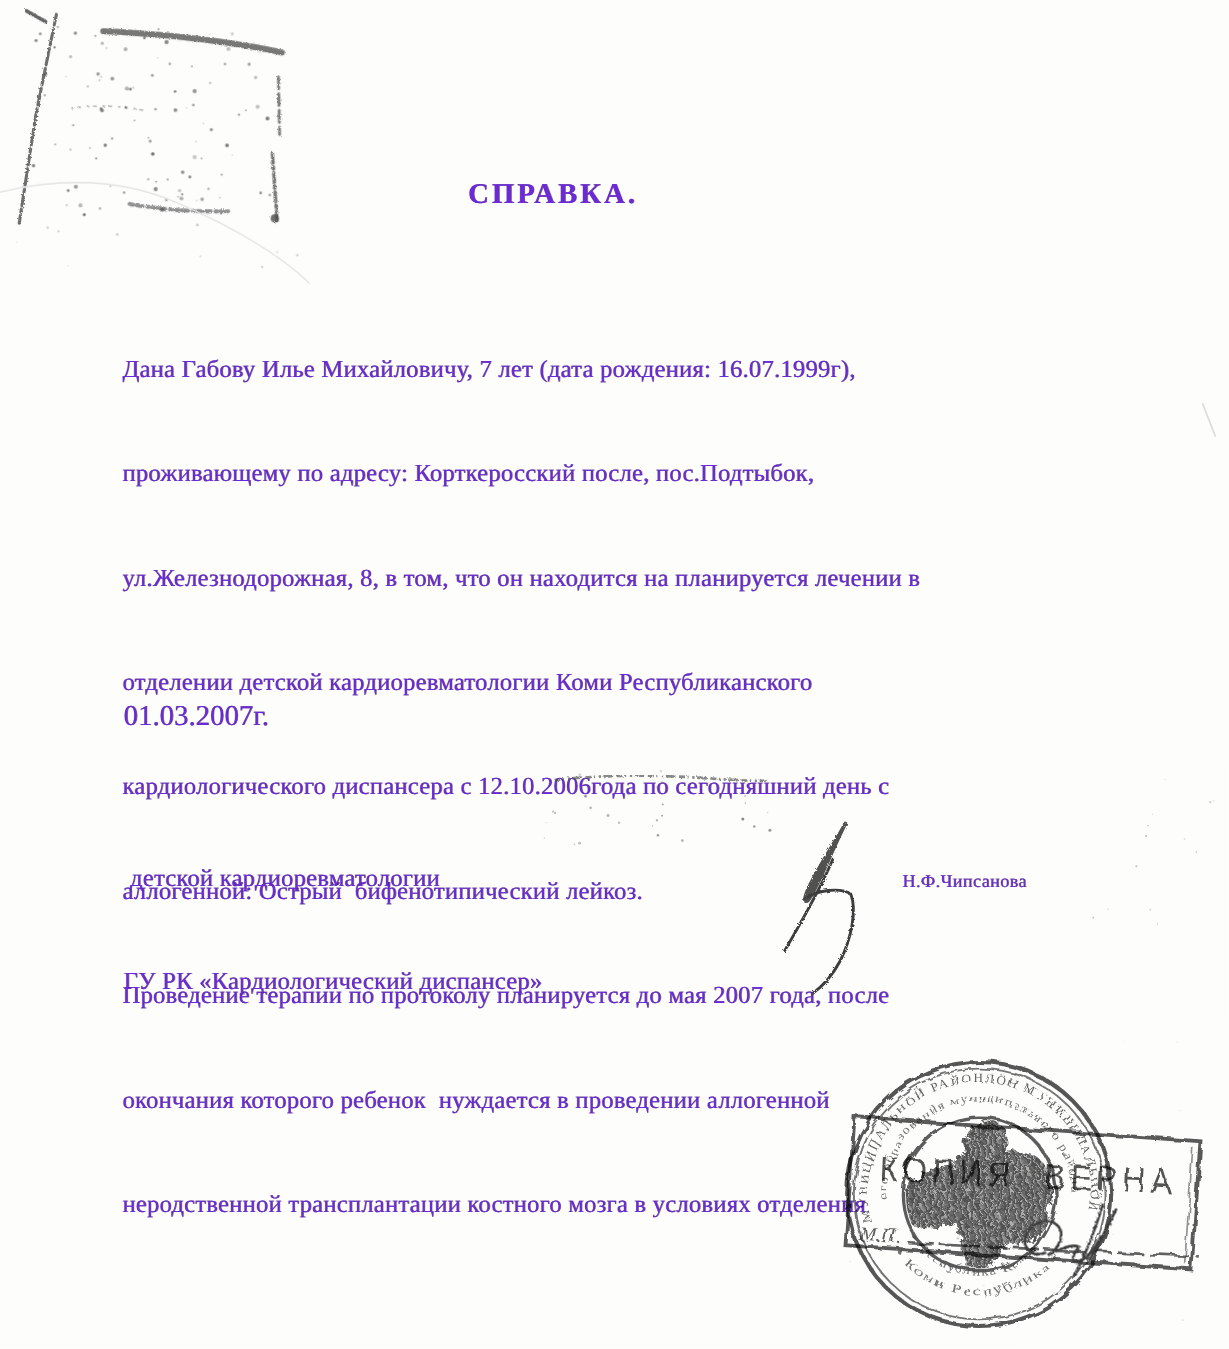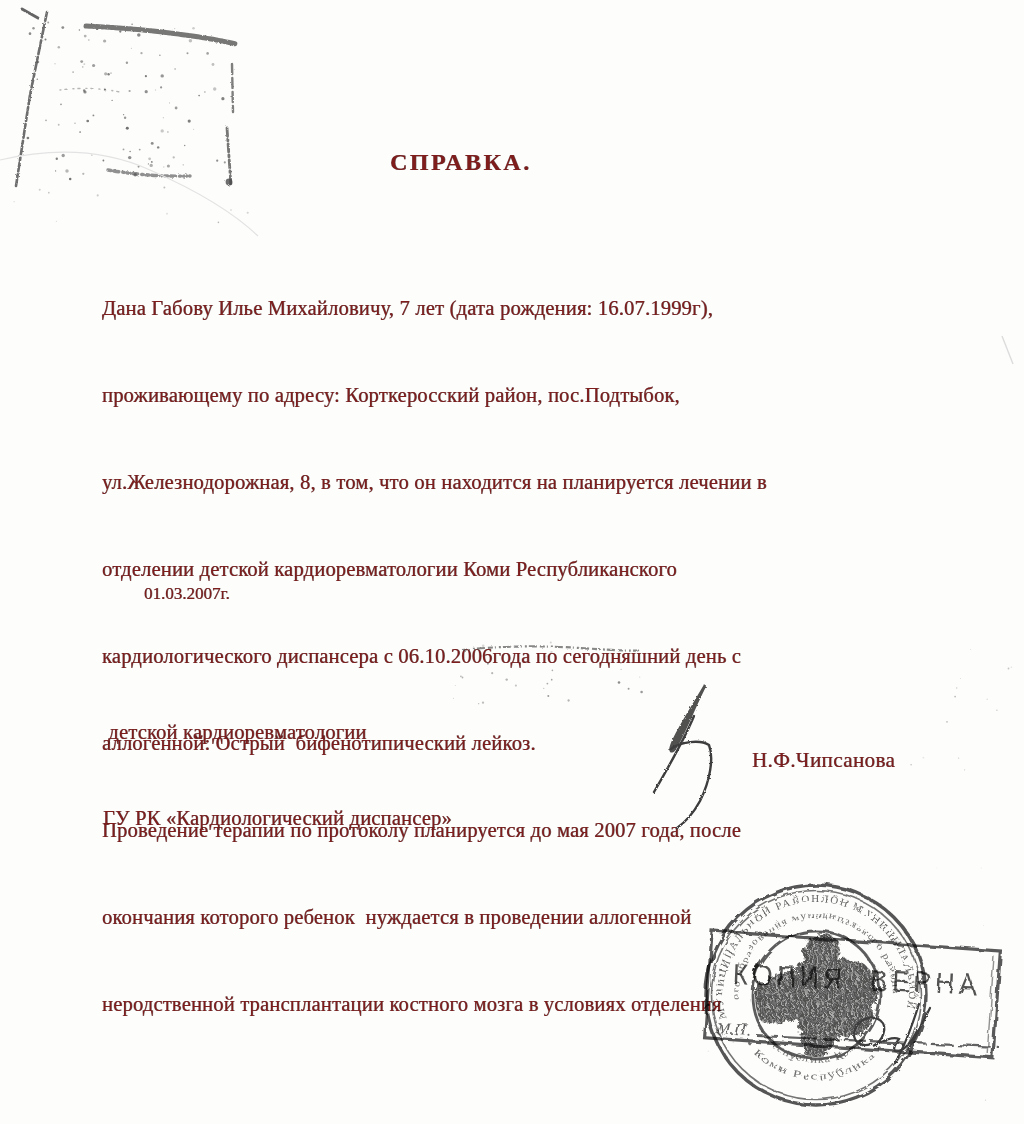--- a/index.html
+++ b/index.html
@@ -1,51 +1,51 @@
 <!DOCTYPE html>
 <html><head>
 <meta charset="utf-8">
 <style>
   html,body{margin:0;padding:0;background:#ffffff;}
   .page{position:relative;width:1024px;height:1124px;background:#fdfdfc;overflow:hidden;
-        font-family:"Liberation Serif",serif;color:#7f1d1d;}
+        font-family:"Liberation Serif",serif;color:#6d28d9;}
   .doc-text{text-shadow:0.5px 0 0 rgba(30,30,30,.55), -0.3px 0 0 rgba(30,30,30,.3);
             filter:blur(0.2px);}
   .title{position:absolute;left:390px;top:149px;font-size:24px;letter-spacing:2.5px;
          font-weight:600;white-space:pre;}
   .body-block{position:absolute;left:102px;top:236px;font-size:20.5px;line-height:29px;
               letter-spacing:.2px;white-space:pre;}
-  .date-line{position:absolute;left:103px;top:584px;font-size:17px;margin-left:41px;}
+  .date-line{position:absolute;left:103px;top:584px;font-size:24px;}
   .signoff{position:absolute;left:103px;top:661px;font-size:20.5px;line-height:28.5px;
            letter-spacing:.2px;white-space:pre;}
-  .signer{position:absolute;left:752px;top:748px;font-size:21px;letter-spacing:.4px;}
+  .signer{position:absolute;left:752px;top:727px;font-size:15px;letter-spacing:.4px;}
   svg.overlay{position:absolute;left:0;top:0;pointer-events:none;}
   .mult{mix-blend-mode:multiply;}
   .ring-caps{font-family:"Liberation Serif",serif;font-size:10.5px;letter-spacing:1.6px;
              fill:#4a4a4a;opacity:.85;}
   .ring-low{font-family:"Liberation Serif",serif;font-size:10px;letter-spacing:1px;
             fill:#4e4e4e;opacity:.8;}
   .box-label{font-family:"Liberation Sans",sans-serif;font-size:29px;letter-spacing:5px;
              word-spacing:14px;fill:#3d3d3d;opacity:.88;}
   .mp-mark{font-family:"Liberation Serif",serif;font-style:italic;font-size:17px;
            fill:#3a3a3a;opacity:.8;}
 </style>
 </head>
 <body>
 
 <div class="page">
 
   <div class="title doc-text">СПРАВКА.</div>
 
   <div class="body-block doc-text">
     <div>Дана Габову Илье Михайловичу, 7 лет (дата рождения: 16.07.1999г),</div>
-    <div>проживающему по адресу: Корткеросский район, пос.Подтыбок,</div>
+    <div>проживающему по адресу: Корткеросский после, пос.Подтыбок,</div>
     <div>ул.Железнодорожная, 8, в том, что он находится на планируется лечении в</div>
     <div>отделении детской кардиоревматологии Коми Республиканского</div>
-    <div>кардиологического диспансера с 06.10.2006года по сегодняшний день с</div>
+    <div>кардиологического диспансера с 12.10.2006года по сегодняшний день с</div>
     <div>аллогенной: Острый  бифенотипический лейкоз.</div>
     <div>Проведение терапии по протоколу планируется до мая 2007 года, после</div>
     <div>окончания которого ребенок  нуждается в проведении аллогенной</div>
     <div>неродственной трансплантации костного мозга в условиях отделения</div>
     
   </div>
 
   <div class="date-line doc-text">01.03.2007г.</div>
 
   <div class="signoff doc-text">

